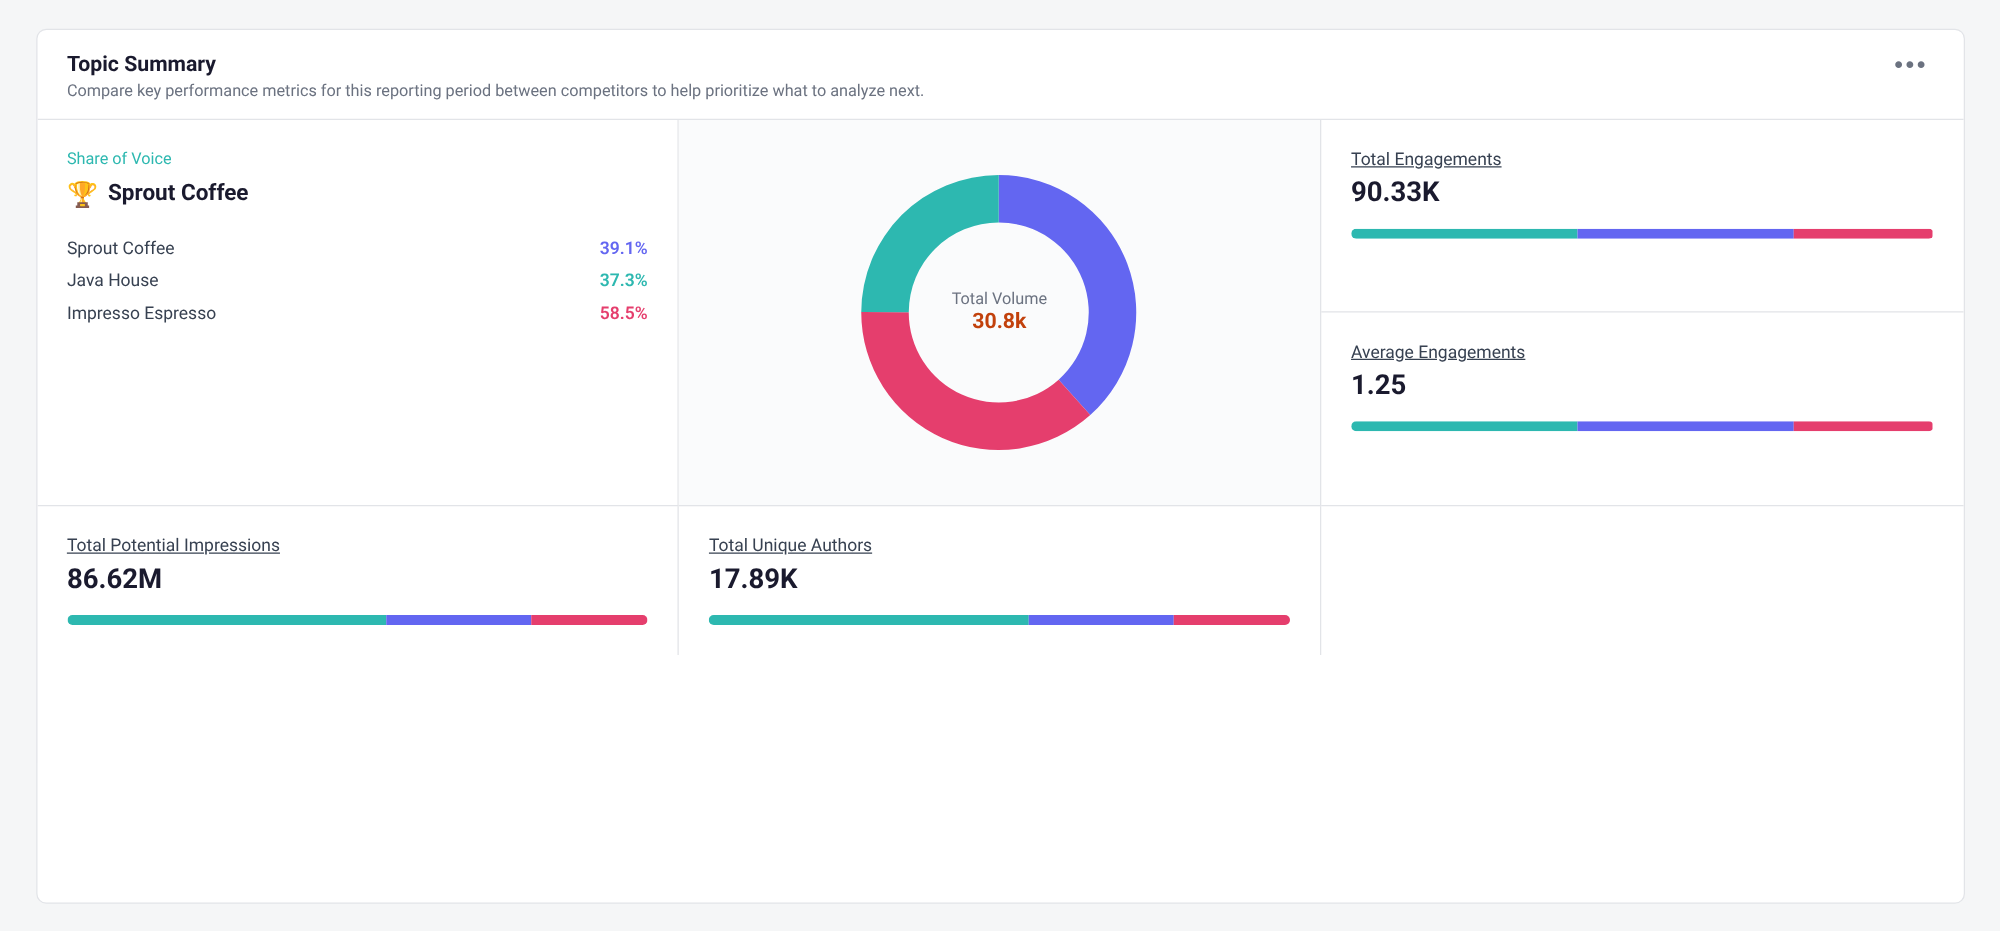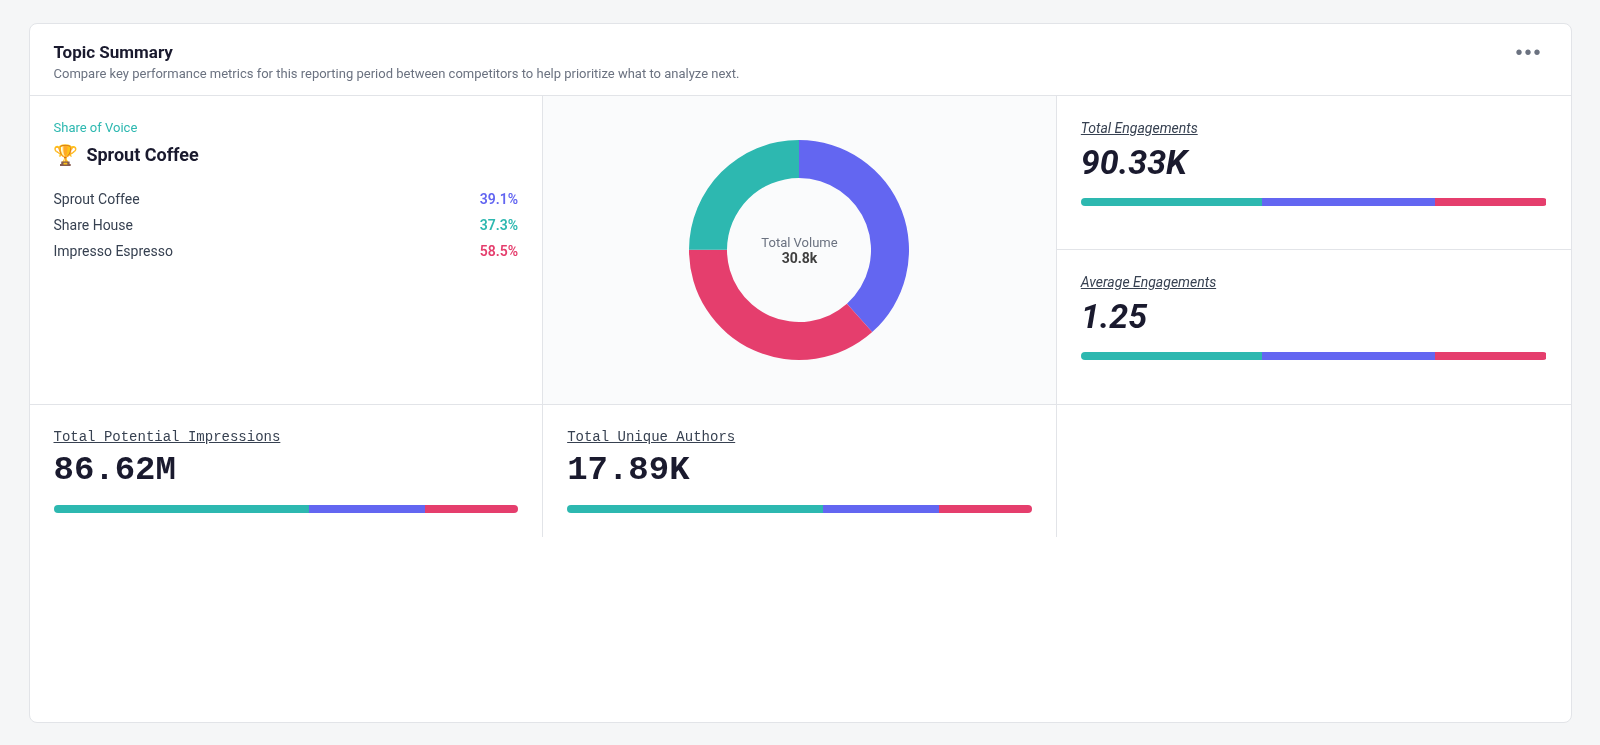--- a/index.html
+++ b/index.html
@@ -56,21 +56,20 @@
     .cell {
       padding: 24px;
       border-right: 1px solid #e2e4e8;
       border-bottom: 1px solid #e2e4e8;
     }
     .cell:nth-child(3), .cell:nth-child(6) {
       border-right: none;
     }
     .cell:nth-child(4), .cell:nth-child(5), .cell:nth-child(6) {
       border-bottom: none;
-      font-family: Liberation Mono, monospace;
     }
     
     .sov-cell {
       grid-column: 1;
       grid-row: 1;
     }
     .sov-label {
       font-size: 13px;
       color: #2db8b0;
       margin-bottom: 8px;
@@ -135,50 +134,49 @@
       top: 50%;
       left: 50%;
       transform: translate(-50%, -50%);
       text-align: center;
     }
     .donut-center-label {
       font-size: 13px;
       color: #6b7280;
     }
     .donut-center-value {
-      font-size: 14px;
+      font-size: 17px;
       font-weight: 700;
-      color: #404040;
+      color: #c2410c;
     }
     
     .engagements-cell {
       grid-column: 3;
       grid-row: 1;
       display: flex;
       flex-direction: column;
       gap: 0;
       padding: 0;
     }
     .metric-half {
       padding: 24px 24px 20px;
       flex: 1;
-      font-style: italic;
     }
     .metric-half:first-child {
       border-bottom: 1px solid #e2e4e8;
     }
     .metric-label {
       font-size: 14px;
       color: #374151;
       margin-bottom: 6px;
       text-decoration: underline;
       cursor: pointer;
     }
     .metric-value {
-      font-size: 34px;
+      font-size: 22px;
       font-weight: 700;
       color: #1a1a2e;
       margin-bottom: 16px;
     }
     
     .bottom-cell {
       padding: 24px;
     }
     .stacked-bar {
       height: 8px;
@@ -221,21 +219,21 @@
         <span class="trophy-icon">🏆</span>
         <span class="sov-winner-name">Sprout Coffee</span>
       </div>
       <div class="sov-list">
 
       <div class="sov-row">
     <span class="sov-brand">Sprout Coffee</span>
     <span class="sov-pct pct-blue">39.1%</span>
   </div>
           <div class="sov-row">
-    <span class="sov-brand">Share House</span>
+    <span class="sov-brand">Java House</span>
     <span class="sov-pct pct-teal">37.3%</span>
   </div>
           <div class="sov-row">
     <span class="sov-brand">Impresso Espresso</span>
     <span class="sov-pct pct-pink">58.5%</span>
   </div>
         </div>
     </div>
 
     <div class="cell donut-cell">

